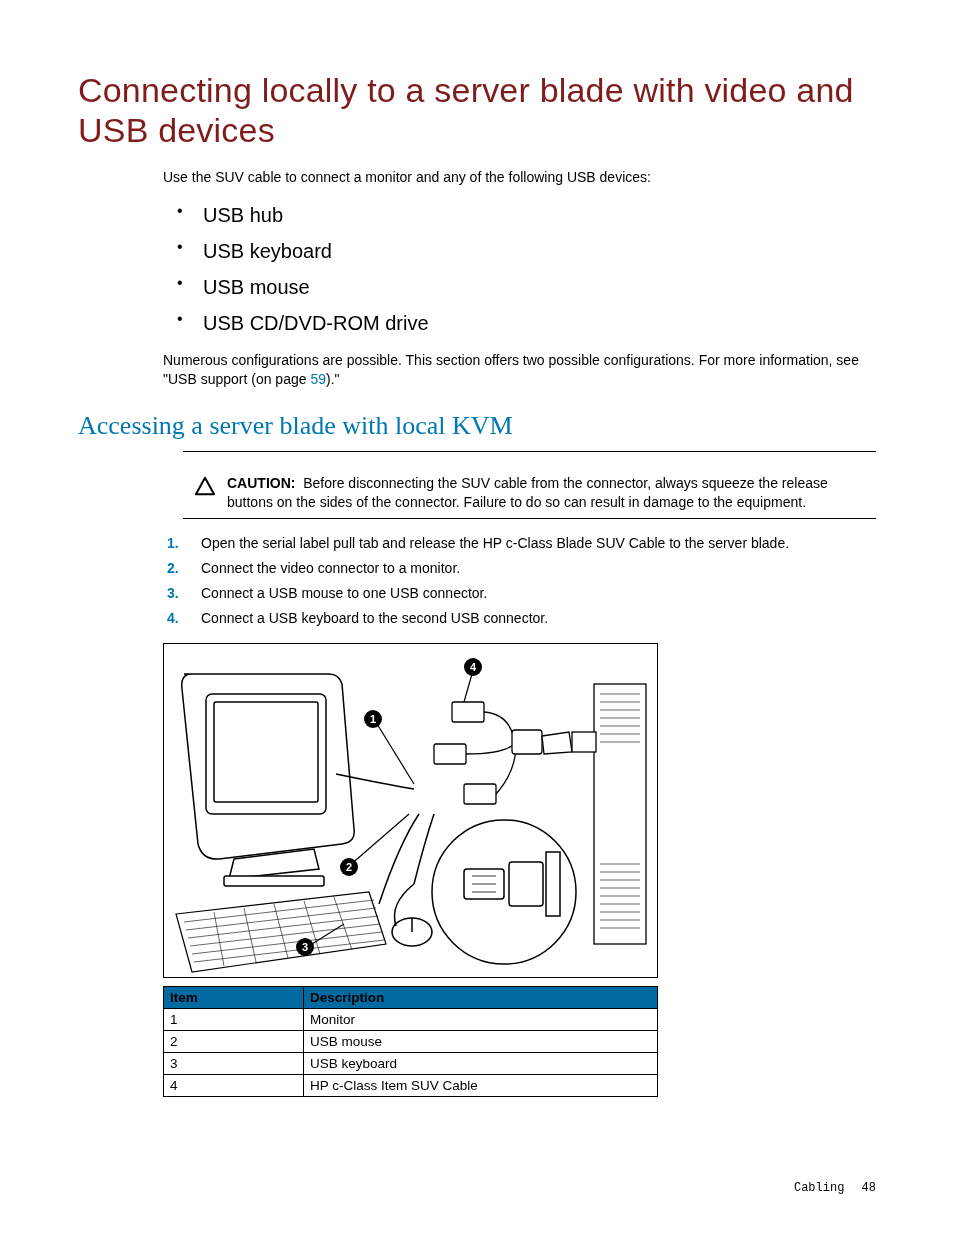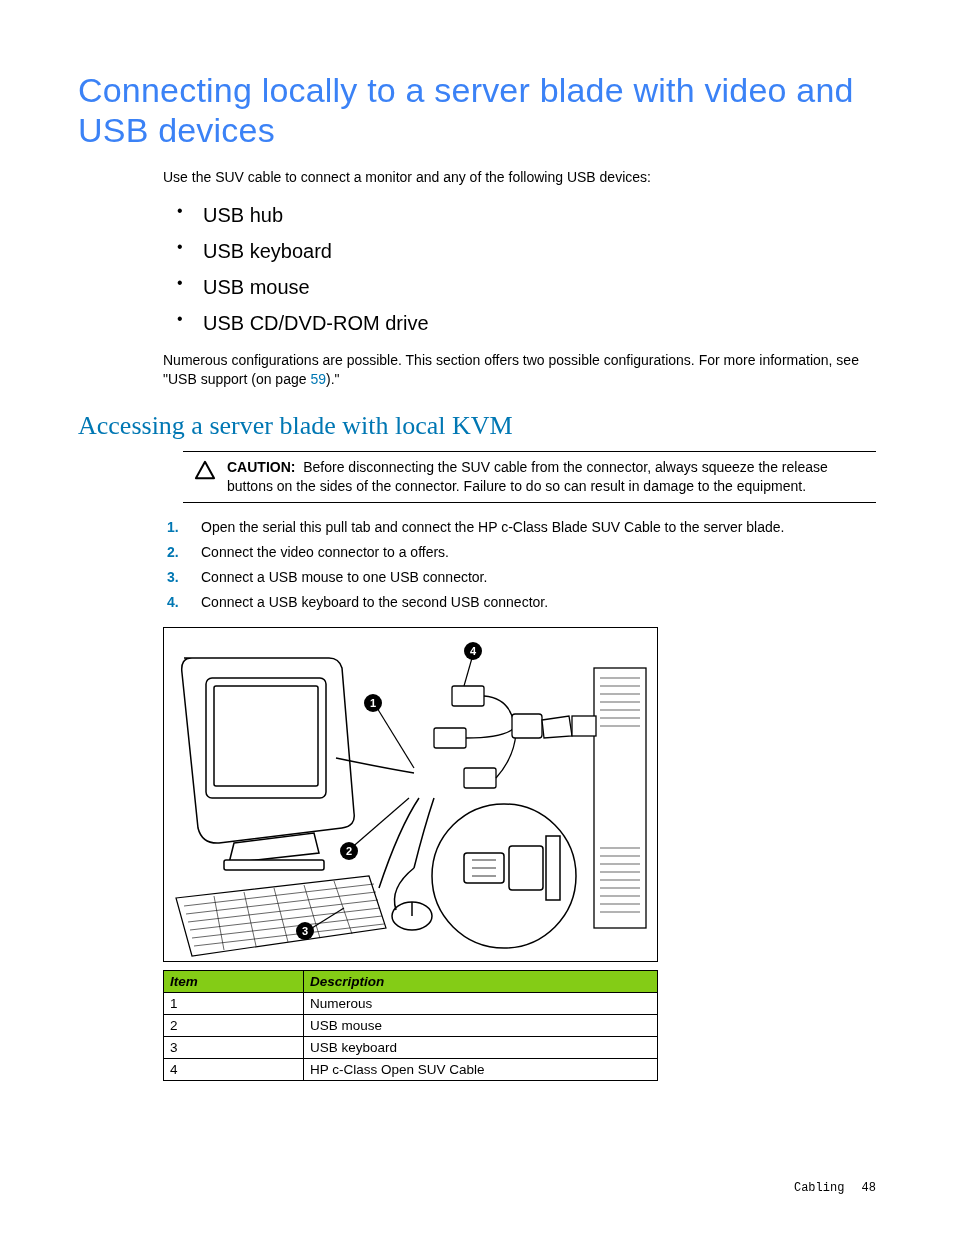--- a/index.html
+++ b/index.html
@@ -14,21 +14,21 @@
   .page {
     width: 954px;
     min-height: 1235px;
     padding: 70px 78px 40px 78px;
     position: relative;
   }
   h1.main-title {
     font-weight: 400;
     font-size: 34px;
     line-height: 1.18;
-    color: #3b82f6;
+    color: #7f1d1d;
     margin: 0 0 18px 0;
     letter-spacing: 0.2px;
   }
   .body-indent {
     margin-left: 85px;
   }
   p.body {
     font-size: 14px;
     line-height: 1.35;
     margin: 0 0 10px 0;
@@ -60,21 +60,21 @@
     font-weight: 400;
     font-size: 26px;
     color: #0077b3;
     margin: 22px 0 10px 0;
     font-family: Liberation Serif, serif;
   }
   .caution-block {
     display: flex;
     border-top: 1px solid #000;
     border-bottom: 1px solid #000;
-    padding: 6px 0 6px 0;
+    padding: 22px 0 6px 0;
     margin: 8px 0 12px 20px;
     align-items: flex-start;
   }
   .caution-icon {
     width: 44px;
     flex: 0 0 44px;
     text-align: center;
     padding-top: 2px;
   }
   .caution-icon svg {
@@ -143,22 +143,21 @@
     font-size: 13.5px;
   }
   table.legend th, table.legend td {
     border: 1px solid #000;
     padding: 3px 6px;
     text-align: left;
     vertical-align: top;
   }
   table.legend th {
     font-weight: bold;
-    background: #84cc16;
-    font-style: italic;
+    background: #0369a1;
   }
   table.legend col.c1 { width: 140px; }
   .footer {
     position: absolute;
     bottom: 40px;
     right: 78px;
     font-size: 12px;
     color: #000;
     font-family: Liberation Mono, monospace;
   }
@@ -196,22 +195,22 @@
           <path d="M12 2 L22 20 L2 20 Z" fill="none" stroke="#000" stroke-width="2.2" stroke-linejoin="round"></path>
         </svg>
       </div>
       <div class="caution-text">
         <span class="caution-label">CAUTION:</span>
         &nbsp;<span>Before disconnecting the SUV cable from the connector, always squeeze the release buttons on the sides of the connector. Failure to do so can result in damage to the equipment.</span>
       </div>
     </div>
 
     <ol class="numbered">
-      <li>Open the serial this pull tab and connect the HP c-Class Blade SUV Cable to the server blade.</li>
-      <li>Connect the video connector to a offers.</li>
+      <li>Open the serial label pull tab and release the HP c-Class Blade SUV Cable to the server blade.</li>
+      <li>Connect the video connector to a monitor.</li>
       <li>Connect a USB mouse to one USB connector.</li>
       <li>Connect a USB keyboard to the second USB connector.</li>
     </ol>
 
     <div class="diagram-wrap">
       <div class="diagram">
         <svg width="495" height="335" viewBox="0 0 495 335">
 
           <g stroke="#000" stroke-width="1.5" fill="#fff">
             <path d="M20 30 L165 30 Q175 30 178 40 L190 185 Q192 198 178 200 L55 215 Q38 216 34 200 L18 45 Q16 30 28 30 Z"></path>
@@ -322,33 +321,33 @@
           </colgroup>
         <thead>
           <tr>
             <th>Item</th>
             <th>Description</th>
           </tr>
         </thead>
         <tbody>
           <tr>
             <td>1</td>
-              <td>Numerous</td>
+              <td>Monitor</td>
           </tr>
           <tr>
             <td>2</td>
               <td>USB mouse</td>
           </tr>
           <tr>
             <td>3</td>
               <td>USB keyboard</td>
           </tr>
           <tr>
             <td>4</td>
-              <td>HP c-Class Open SUV Cable</td>
+              <td>HP c-Class Item SUV Cable</td>
           </tr>
         </tbody>
       </table>
     </div>
   </div>
 
   <div class="footer">
     <span class="sect">Cabling</span>
     <span>48</span>
   </div>

